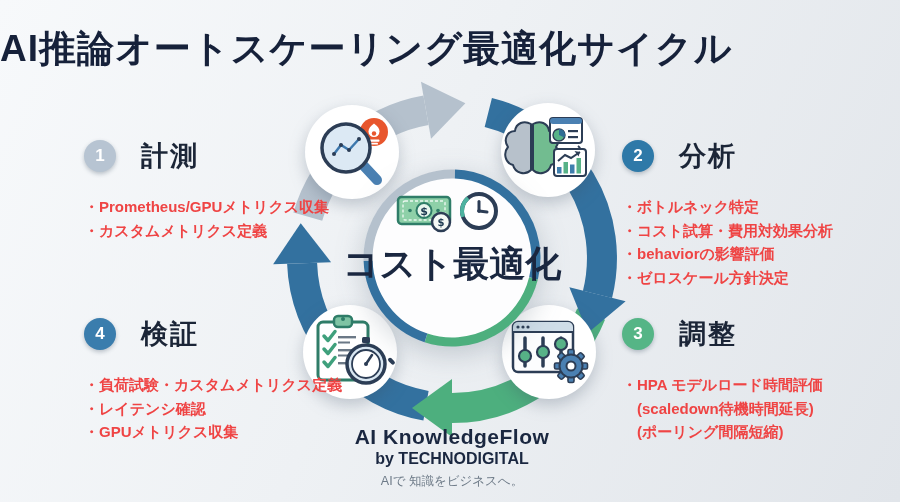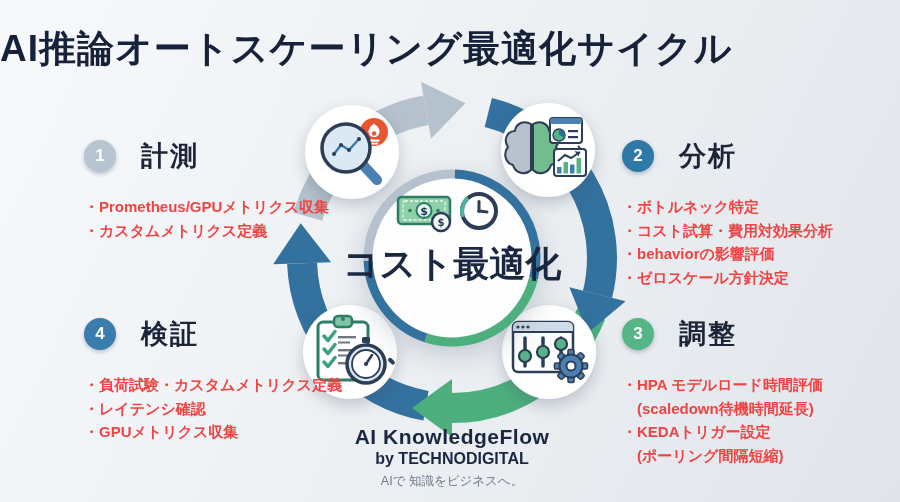--- a/index.html
+++ b/index.html
@@ -246,21 +246,20 @@
   </section>
 
   <section class="panel" id="s3">
     <div class="sec-head">
       <span class="badge badge-3">3</span>
       <h2>調整</h2>
     </div>
     <ul class="bullets">
       <li>HPA モデルロード時間評価</li>
       <li class="cont">(scaledown待機時間延長)</li>
-      <li>KEDAトリガー設定</li>
       <li class="cont">(ポーリング間隔短縮)</li>
     </ul>
   </section>
 
   <section class="panel" id="s4">
     <div class="sec-head">
       <span class="badge badge-4">4</span>
       <h2>検証</h2>
     </div>
     <ul class="bullets">

